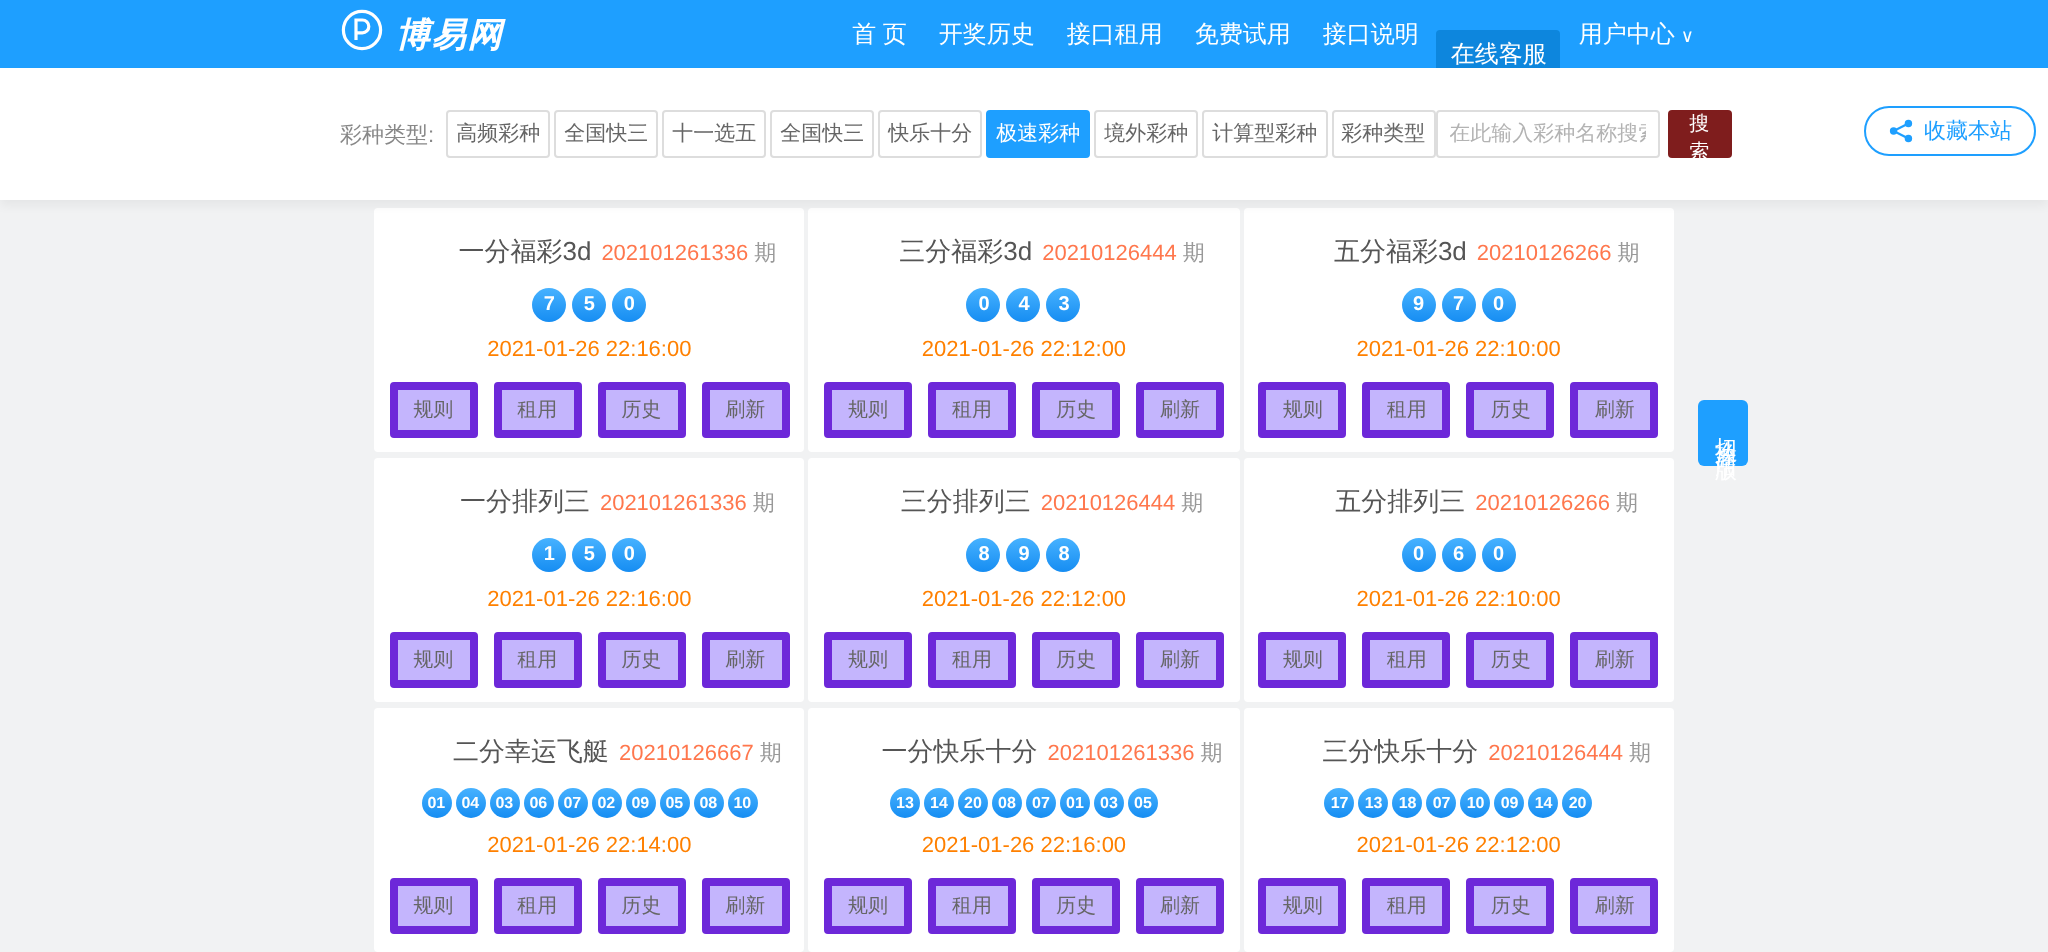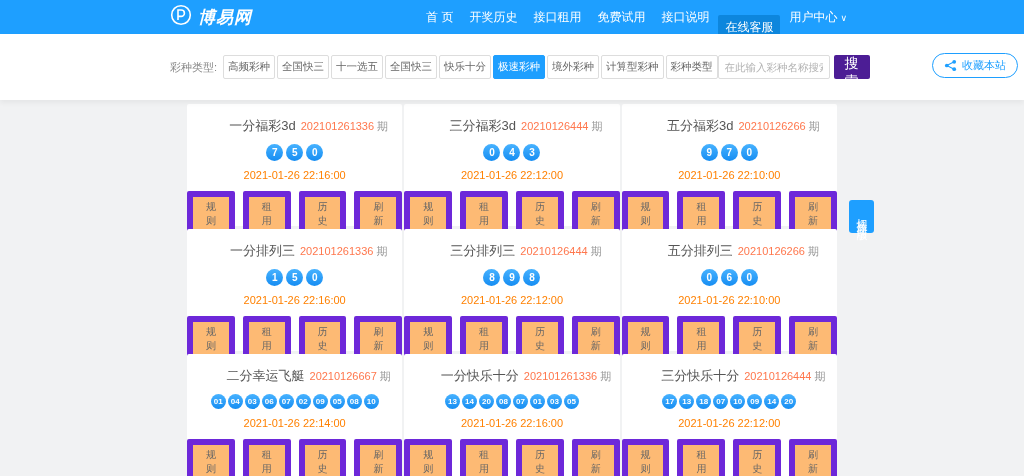--- a/index.html
+++ b/index.html
@@ -18,37 +18,37 @@
 
   
   .filter-bar { height:66px; background:#fff; position:relative; box-shadow:0 3px 5px rgba(0,0,0,0.05); }
   .filter-inner { width:684px; margin:0 auto; height:100%; display:flex; align-items:center; }
   .filter-label { font-size:11px; color:#888; margin-right:6px; white-space:nowrap; }
   .filter-buttons { display:flex; gap:2px; align-items:center; }
   .filter-btn { font-size:10.5px; color:#666; background:#fff; border:1px solid #ddd; border-radius:2px; padding:4px 4px; cursor:pointer; white-space:nowrap; }
   .filter-btn.active { background:#1E9FFF; border-color:#1E9FFF; color:#fff; }
   .search-input { margin-left:auto; width:112px; height:24px; border:1px solid #ddd; border-radius:2px; font-size:10.5px; padding:0 6px; color:#333; }
   .search-input::placeholder { color:#b3b3b3; }
-  .search-btn { height:24px; margin-left:4px; background:#4c1d95; color:#fff; border:none; border-radius:2px; font-size:14px; padding:0 11px; cursor:pointer; }
+  .search-btn { height:24px; margin-left:4px; background:#7f1d1d; color:#fff; border:none; border-radius:2px; font-size:10px; padding:0 11px; cursor:pointer; }
   .bookmark-pill { position:absolute; right:6px; top:19px; display:flex; align-items:center; gap:5px; border:1px solid #1E9FFF; color:#1E9FFF; background:#fff; border-radius:13px; padding:4px 11px; font-size:11px; cursor:pointer; }
 
   
   .content { padding-top:4px; }
   .cards { width:650px; margin:0 auto; display:grid; grid-template-columns:repeat(3,1fr); gap:3px 2px; }
   .card { background:#fff; height:122px; text-align:center; padding-top:13px; border-radius:2px; }
   .card-title-row { font-size:13px; color:#555;margin-left:28px; }
   .card-period { font-size:11px; color:#ff774d; margin-left:5px; }
   .card-suffix { font-size:11px; color:#999; margin-left:3px; }
   .balls { margin-top:9px; display:flex; justify-content:center; gap:3px; }
   .balls.dense { gap:2px; }
   .ball { width:17px; height:17px; border-radius:50%; background:linear-gradient(180deg,#47b2ff,#168df2); color:#fff; font-size:10px; font-weight:bold; display:flex; align-items:center; justify-content:center; }
   .ball.small { width:15px; height:15px; font-size:8px; }
   .card-time { margin-top:8px; font-size:11px; color:#ff8000; }
   .card-actions { margin-top:10px; display:flex; justify-content:center; gap:8px; }
-  .action-btn { font-size:10px; color:#666; background:#fdba74; border:6px solid #6d28d9; border-radius:2px; padding:3px 8px; cursor:pointer; }
+  .action-btn { font-size:10px; color:#666; background:#c4b5fd; border:4px solid #6d28d9; border-radius:2px; padding:3px 8px; cursor:pointer; }
 
   
   .side-tab { position:absolute; left:849px; top:200px; background:#1E9FFF; color:#fff; writing-mode:vertical-rl; font-size:11px; letter-spacing:3px; padding:9px 5px; border-radius:3px; cursor:pointer; }
 </style>
 </head>
 <body>
 
 <header class="top-header">
   <div class="header-inner">
     <div class="logo">

